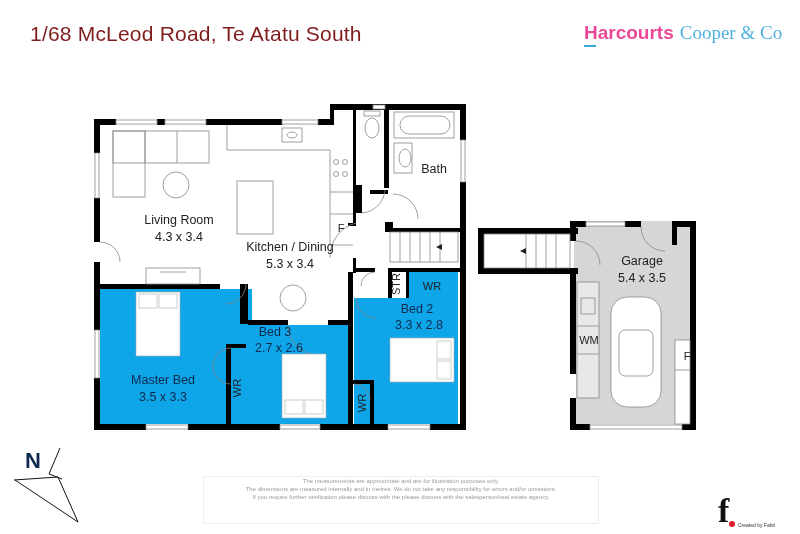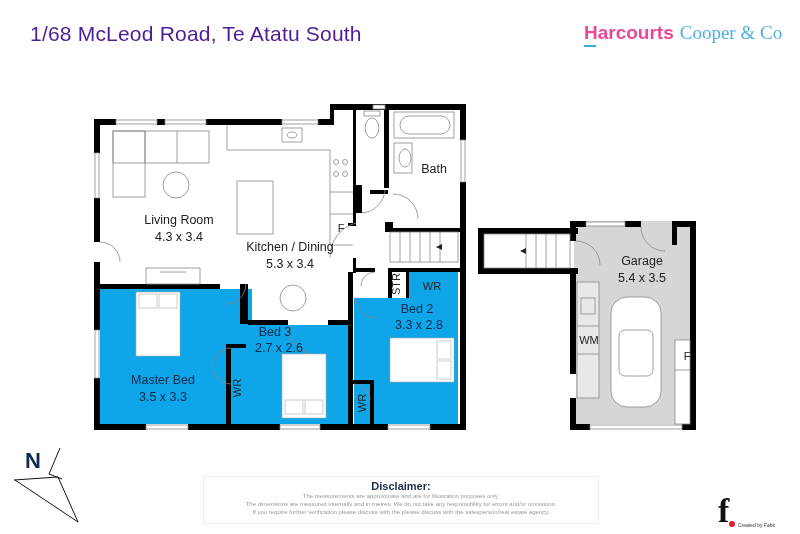--- a/index.html
+++ b/index.html
@@ -1,17 +1,17 @@
 <!DOCTYPE html>
 <html><head>
 <meta charset="utf-8">
 <style>
   html, body { margin:0; padding:0; background:#ffffff; }
   body { width:800px; height:534px; position:relative; overflow:hidden; font-family:"Liberation Sans", sans-serif; }
-  .title { position:absolute; left:30px; top:22px; font-size:21px; color:#4c1d95; letter-spacing:0.2px; }
+  .title { position:absolute; left:30px; top:22px; font-size:21px; color:#7f1d1d; letter-spacing:0.2px; }
   .logo { position:absolute; left:584px; top:22px; font-size:19px; white-space:nowrap; }
   .logo .h { font-weight:bold; color:#ec4899; position:relative; }
   .logo .h::after { content:""; position:absolute; left:0; bottom:-4px; width:12px; height:2px; background:#3aa8d8; }
   .logo .c { color:#4fb1e0; margin-left:6px;font-family:Liberation Serif, serif; }
   svg.plan { position:absolute; left:0; top:0; }
   .room-label { font-family:"Liberation Sans", sans-serif; fill:#222; font-size:12.5px; text-anchor:middle; }
   .room-label.blue { fill:#102a4c; }
   .small-label { font-family:"Liberation Sans", sans-serif; fill:#222; font-size:11px; text-anchor:middle; }
   .disclaimer { position:absolute; left:203px; top:476px; width:394px; height:46px; border:1px solid #eeeeee; text-align:center; background:#fff; }
   .disclaimer .dh { font-weight:bold; color:#1d2c4a; font-size:11px; margin-top:3px; }
@@ -233,21 +233,20 @@
 
   <g fill="none" stroke="#111" stroke-width="1">
     <polyline points="60,448 49,474 62,479"></polyline>
     <polyline points="14,480 58,477 78,522 15,480"></polyline>
   </g>
 </svg>
 
 <div class="north">N</div>
 
 <div class="disclaimer">
-  <div class="dh">Disclaimer:</div>
   <div class="dl">The measurements are approximate and are for illustration purposes only.</div>
   <div class="dl">The dimensions are measured internally and in metres. We do not take any responsibility for errors and/or omissions.</div>
   <div class="dl">If you require further verification please discuss with the please discuss with the salesperson/real estate agency.</div>
 </div>
 
 <div class="fabit">
   <span class="f">f</span>
   <span class="dot"></span>
   <span class="t">Created by Fabit</span>
 </div>

